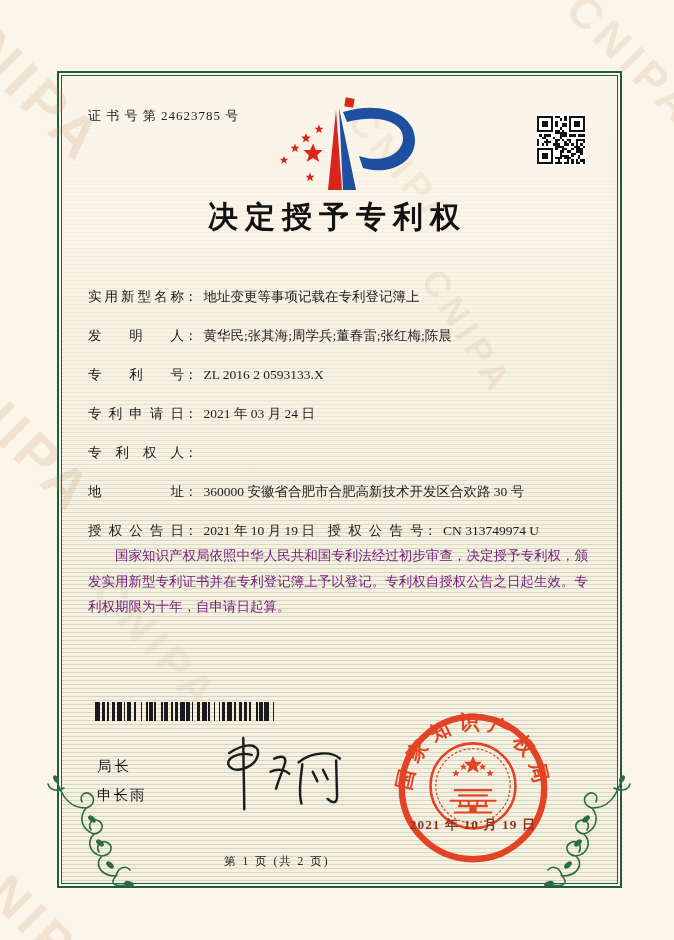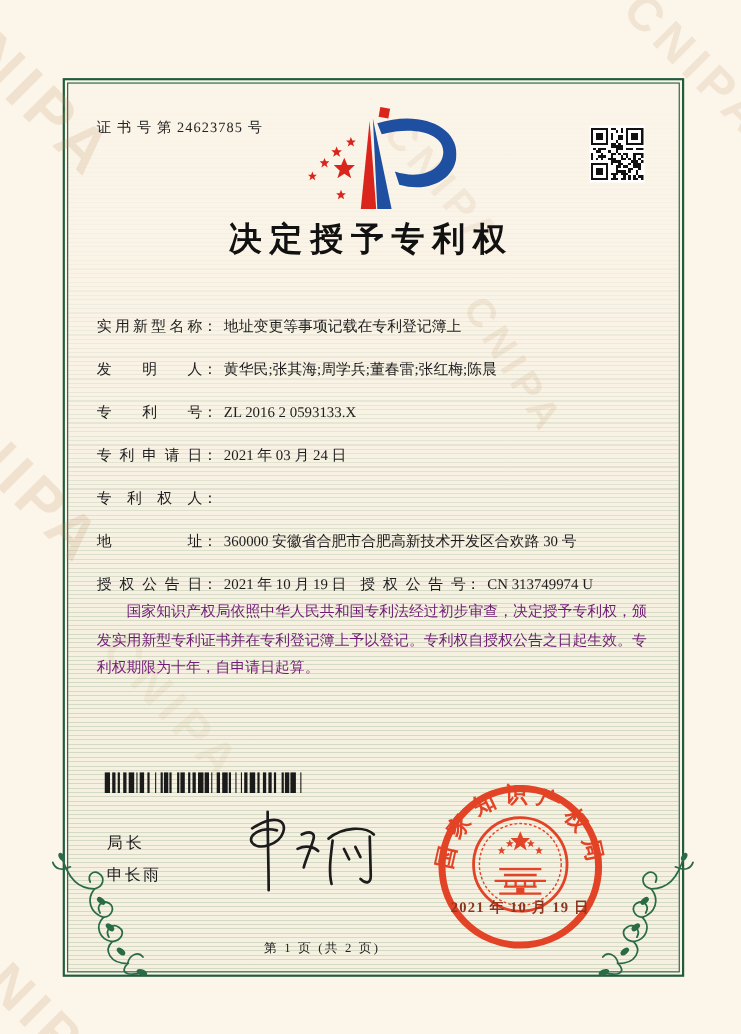--- a/index.html
+++ b/index.html
@@ -51,21 +51,21 @@
 
   
   .sig-title{position:absolute;left:97px;top:757px;font-size:14.5px;letter-spacing:3px;color:#1b1b1b;}
   .sig-name{position:absolute;left:97px;top:786px;font-size:14.5px;letter-spacing:2px;color:#1b1b1b;}
   .sig-hand{position:absolute;left:203px;top:733px;}
 
   
   .seal{position:absolute;left:388px;top:703px;opacity:.95;}
 
   
-  .page-num{position:absolute;left:240px;top:854px;font-size:11.5px;letter-spacing:2px;color:#222;}
+  .page-num{position:absolute;left:224px;top:854px;font-size:11.5px;letter-spacing:2px;color:#222;}
   .foot-note{position:absolute;left:250px;top:888px;width:146px;height:30px;background:#fffdf6;
              text-align:center;line-height:30px;font-size:12px;letter-spacing:3px;color:#1b1b1b;z-index:4;}
 
   .ornament{position:absolute;z-index:5;}
 </style>
 </head>
 <body>
 
 <div id="page">
 

